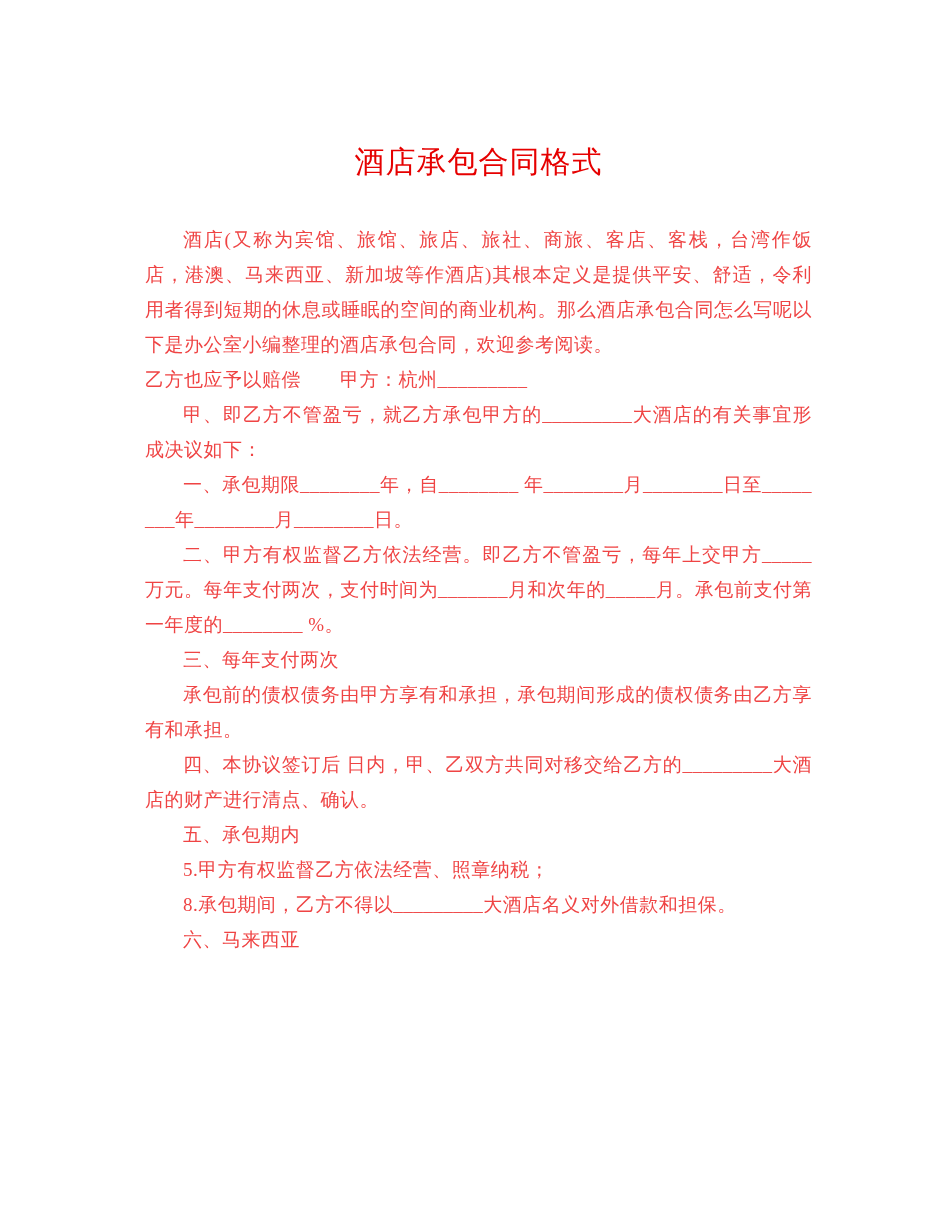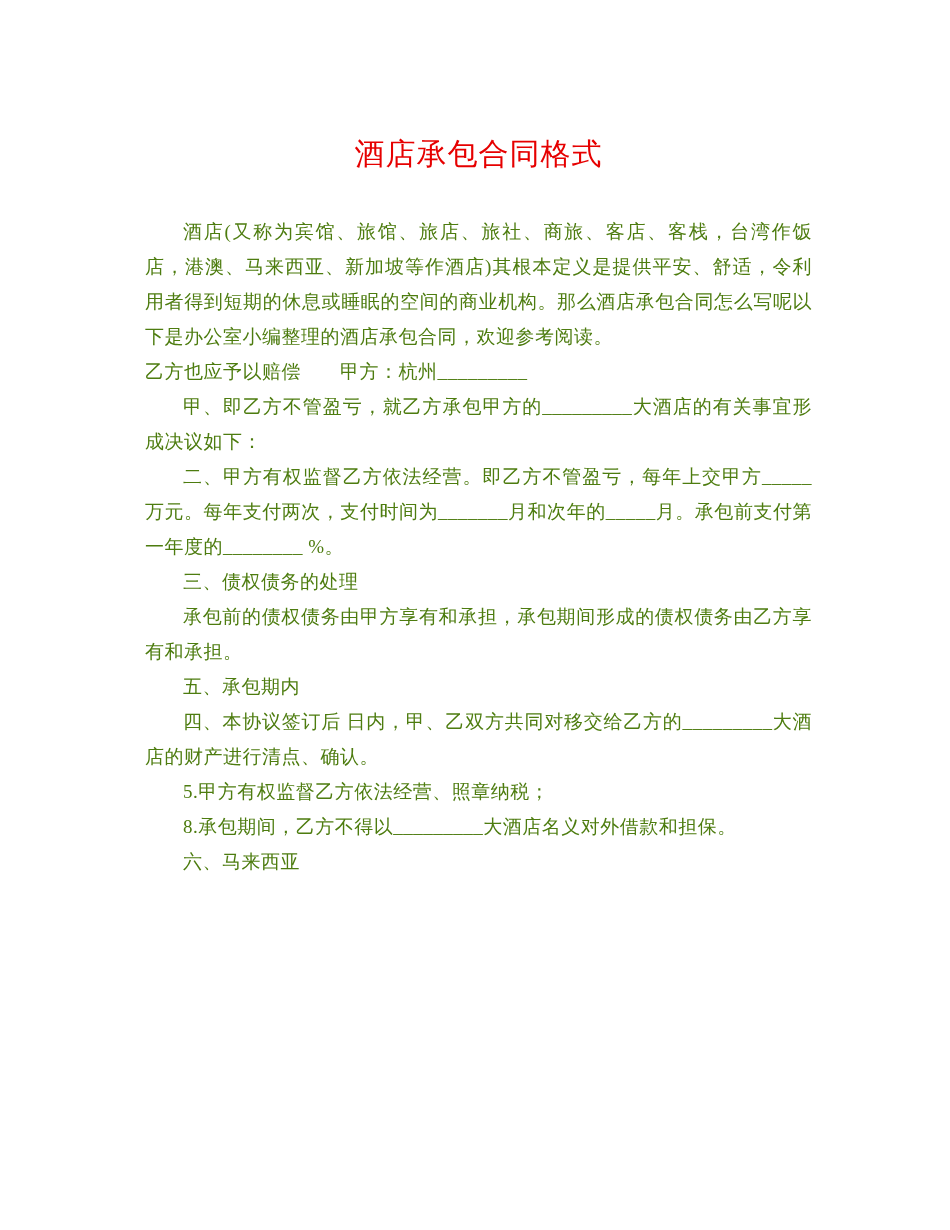--- a/index.html
+++ b/index.html
@@ -16,56 +16,57 @@
     overflow: hidden;
     font-family: "Liberation Serif", "DejaVu Serif", serif;
   }
   .content {
     position: absolute;
     top: 0;
     left: 145px;
     width: 667px;
   }
   .doc-title {
-    margin: 4px;
+    margin: 12px;
     padding-top: 131px;
     margin-bottom: 41px;
     font-size: 30px;
     line-height: 38px;
     font-weight: normal;
     text-align: center;
     color: #e60000;
     letter-spacing: 1px;
   }
   .para {
     margin: 0;
     font-size: 19px;
     line-height: 35px;
-    color: #4d7c0f;
+    color: #ef4444;
     text-align: justify;
     word-break: break-all;
     letter-spacing: 0.5px;
   }
   .para.indent {
     text-indent: 2em;
   }
 </style>
 </head>
 <body>
 
 <div class="page">
   <div class="content">
     <h1 class="doc-title">酒店承包合同格式</h1>
     <div class="doc-body">
       <p class="para indent">酒店(又称为宾馆、旅馆、旅店、旅社、商旅、客店、客栈，台湾作饭店，港澳、马来西亚、新加坡等作酒店)其根本定义是提供平安、舒适，令利用者得到短期的休息或睡眠的空间的商业机构。那么酒店承包合同怎么写呢以下是办公室小编整理的酒店承包合同，欢迎参考阅读。</p>
       <p class="para">乙方也应予以赔偿　　甲方：杭州_________</p>
       <p class="para indent">甲、即乙方不管盈亏，就乙方承包甲方的_________大酒店的有关事宜形成决议如下：</p>
+      <p class="para indent">一、承包期限________年，自________ 年________月________日至________年________月________日。</p>
       <p class="para indent">二、甲方有权监督乙方依法经营。即乙方不管盈亏，每年上交甲方_____万元。每年支付两次，支付时间为_______月和次年的_____月。承包前支付第一年度的________ %。</p>
-      <p class="para indent">三、债权债务的处理</p>
+      <p class="para indent">三、每年支付两次</p>
       <p class="para indent">承包前的债权债务由甲方享有和承担，承包期间形成的债权债务由乙方享有和承担。</p>
+      <p class="para indent">四、本协议签订后 日内，甲、乙双方共同对移交给乙方的_________大酒店的财产进行清点、确认。</p>
       <p class="para indent">五、承包期内</p>
-      <p class="para indent">四、本协议签订后 日内，甲、乙双方共同对移交给乙方的_________大酒店的财产进行清点、确认。</p>
       <p class="para indent">5.甲方有权监督乙方依法经营、照章纳税；</p>
       <p class="para indent">8.承包期间，乙方不得以_________大酒店名义对外借款和担保。</p>
       <p class="para indent">六、马来西亚</p>
     </div>
   </div>
 </div>
 
 </body></html>

